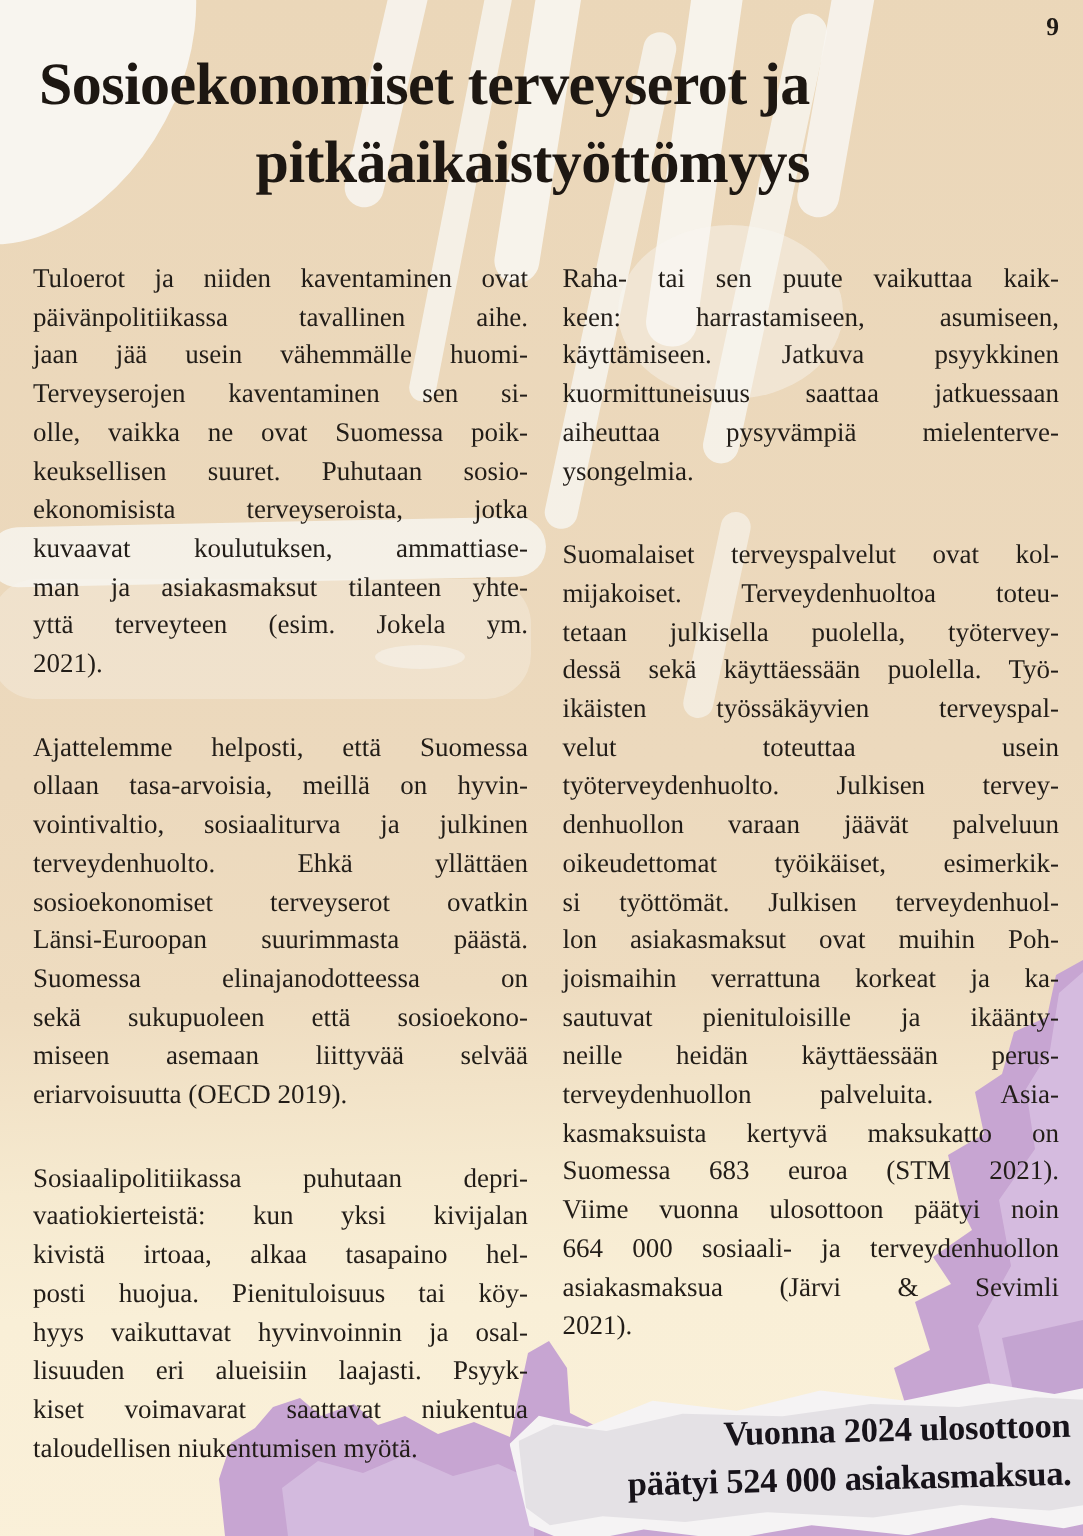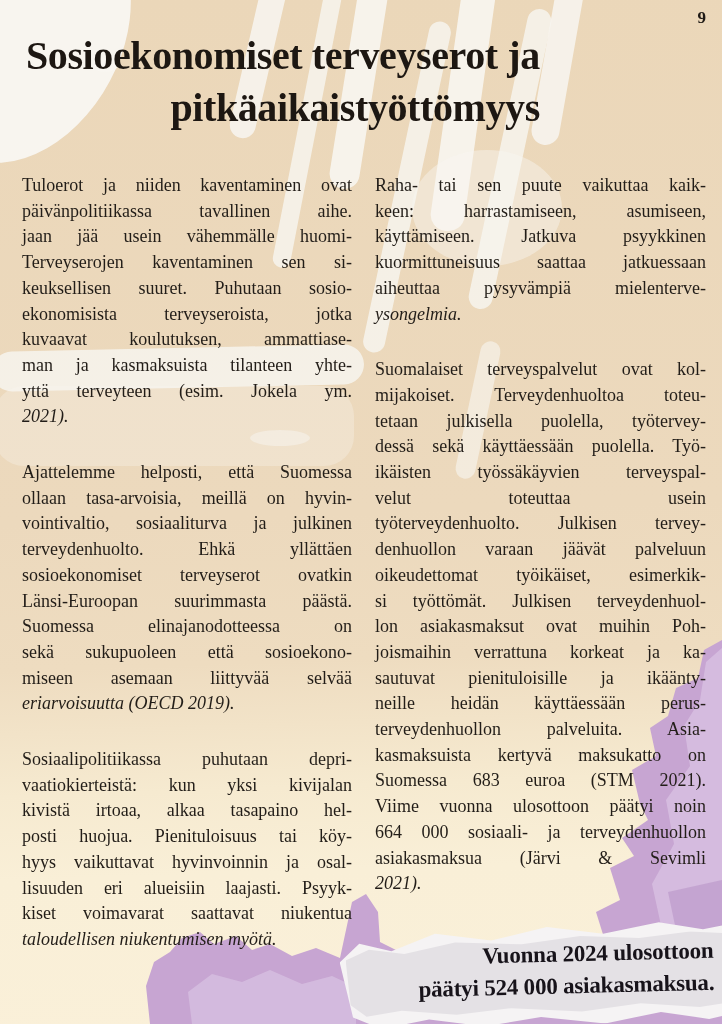--- a/index.html
+++ b/index.html
@@ -44,21 +44,21 @@
     font-size:40px; line-height:52px; font-weight:bold;
     letter-spacing:-0.4px; color:#1d1712; }
   .title span { display:block;text-align:right; }
 
   
   .col { position:absolute; top:173px; font-size:18px; line-height:25.7px; }
   .col-left  { left:22px;  width:330px; }
   .col-right { left:375px; width:331px; }
   .para { margin:0 0 30px 0; }
   .tline { text-align:justify; text-align-last:justify; }
-  .tline.last { text-align-last:left;font-style:italic; }
+  .tline.last { text-align-last:left; }
 
   
   .torn-strip { position:absolute; left:346px; top:930px; width:392px; height:86px;
     transform:rotate(-1.4deg); }
   .strip-fringe { position:absolute; inset:-7px -2px -9px -6px; background:#f5f3f4;
     clip-path:polygon(0% 34%, 5% 16%, 13% 24%, 24% 8%, 38% 16%, 52% 4%, 66% 12%,
       80% 2%, 91% 10%, 100% 4%, 100% 92%, 92% 98%, 80% 90%, 66% 100%, 50% 92%,
       36% 100%, 22% 92%, 10% 100%, 3% 88%); }
   .strip-body { position:absolute; inset:0; background:#e4e1e5;
     clip-path:polygon(0% 30%, 6% 18%, 15% 24%, 28% 12%, 45% 16%, 60% 8%, 75% 12%,
@@ -111,24 +111,25 @@
     <span>Sosioekonomiset terveyserot ja</span>
     <span>pitkäaikaistyöttömyys</span>
   </h1>
 
   <div class="col col-left">
     <div class="para">
         <div class="tline">Tuloerot ja niiden kaventaminen ovat</div>
         <div class="tline">päivänpolitiikassa tavallinen aihe.</div>
         <div class="tline">jaan jää usein vähemmälle huomi-</div>
         <div class="tline">Terveyserojen kaventaminen sen si-</div>
+        <div class="tline">olle, vaikka ne ovat Suomessa poik-</div>
         <div class="tline">keuksellisen suuret. Puhutaan sosio-</div>
         <div class="tline">ekonomisista terveyseroista, jotka</div>
         <div class="tline">kuvaavat koulutuksen, ammattiase-</div>
-        <div class="tline">man ja kasmaksuista tilanteen yhte-</div>
+        <div class="tline">man ja asiakasmaksut tilanteen yhte-</div>
         <div class="tline">yttä terveyteen (esim. Jokela ym.</div>
         <div class="tline last">2021).</div>
       </div>
     <div class="para">
         <div class="tline">Ajattelemme helposti, että Suomessa</div>
         <div class="tline">ollaan tasa-arvoisia, meillä on hyvin-</div>
         <div class="tline">vointivaltio, sosiaaliturva ja julkinen</div>
         <div class="tline">terveydenhuolto. Ehkä yllättäen</div>
         <div class="tline">sosioekonomiset terveyserot ovatkin</div>
         <div class="tline">Länsi-Euroopan suurimmasta päästä.</div>

